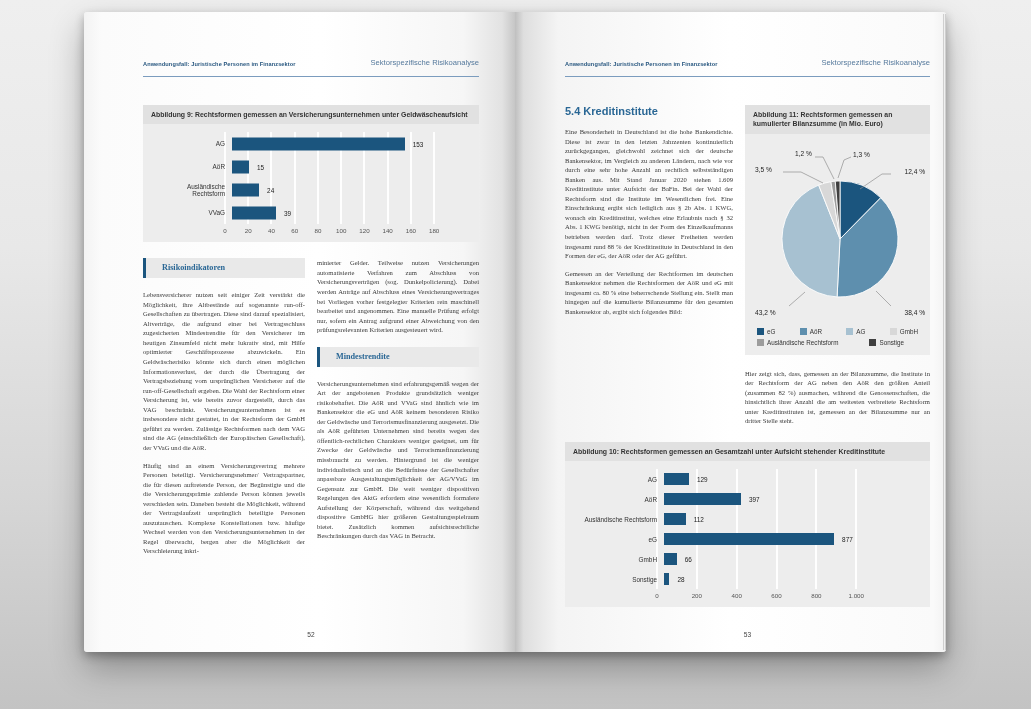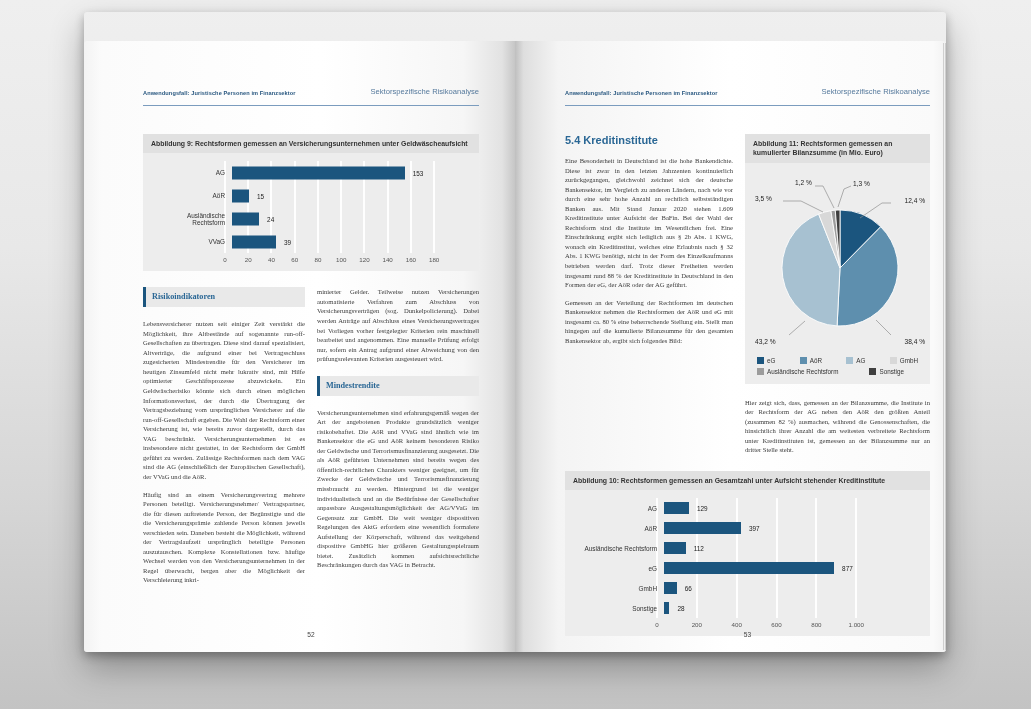--- a/index.html
+++ b/index.html
@@ -6,21 +6,21 @@
   body{
     width:1031px;height:709px;overflow:hidden;position:relative;
     background:linear-gradient(180deg,#efefef 0%,#e8e8e8 35%,#d6d6d6 70%,#c3c3c3 100%);
     font-family:"Liberation Sans",sans-serif;
   }
   .book{
     position:absolute;left:84px;top:12px;width:862px;height:640px;display:flex;
     box-shadow:0 4px 10px rgba(0,0,0,.28),0 16px 34px rgba(0,0,0,.30);
     border-radius:3px;
   }
-  .page{width:50%;position:relative;margin-top:29px;}
+  .page{width:50%;position:relative;}
   .page-left{
     background:linear-gradient(90deg,#f3f3f3 0%,#fbfbfb 4%,#ffffff 55%,#f6f6f6 88%,#e2e2e2 97%,#c6c6c6 100%);
     border-radius:3px 0 0 3px;
   }
   .page-right{
     background:linear-gradient(270deg,#f2f2f2 0%,#fafafa 3%,#ffffff 50%,#f4f4f4 90%,#dedede 98%,#bfbfbf 100%);
     border-radius:0 3px 3px 0;
   }
   .page-right::after{
     content:"";position:absolute;right:0;top:2px;bottom:2px;width:3px;
@@ -45,21 +45,21 @@
   .hlb{text-align:right;padding-right:7px;font-size:6.4px;color:#333;flex:none;line-height:1.1;}
   .htrack{flex:1;position:relative;height:100%;}
   .hbar{position:absolute;left:0;top:50%;transform:translateY(-50%);}
   .hval{position:absolute;top:50%;transform:translateY(-50%);font-size:6.4px;color:#222;margin-left:8px;white-space:nowrap;}
   .hgrid{position:absolute;z-index:0;}
   .hgridline{position:absolute;top:0;bottom:0;width:2px;margin-left:-1px;background:rgba(255,255,255,.92);}
   .hticks{position:relative;height:13px;}
   .htick{position:absolute;top:3px;transform:translateX(-50%);font-size:6.2px;color:#555;white-space:nowrap;}
 
   .secband{background:#e9e9e9;border-left:3px solid #1b557e;color:#2a6795;
-    font-size:8.2px;font-weight:bold;padding:4px 6px;margin-bottom:12px;}
+    font-size:8.2px;font-weight:bold;padding:4px 16px;margin-bottom:12px;}
   .bodytext{font-family:"Liberation Serif",serif;font-size:6.6px;line-height:1.45;
     color:#3b3b3b;text-align:justify;}
   .bodytext p{margin:0 0 8px;}
   .cols{display:flex;gap:12px;margin-top:16px;}
   .col{flex:1;min-width:0;}
 
   .h84{font-size:11px;font-weight:bold;color:#2a6795;margin:0 0 10px;}
   .rrow{display:flex;gap:12px;margin-top:28px;align-items:flex-start;}
   .rcol-text{width:168px;flex:none;}
   .rcol-fig{flex:1;min-width:0;}

